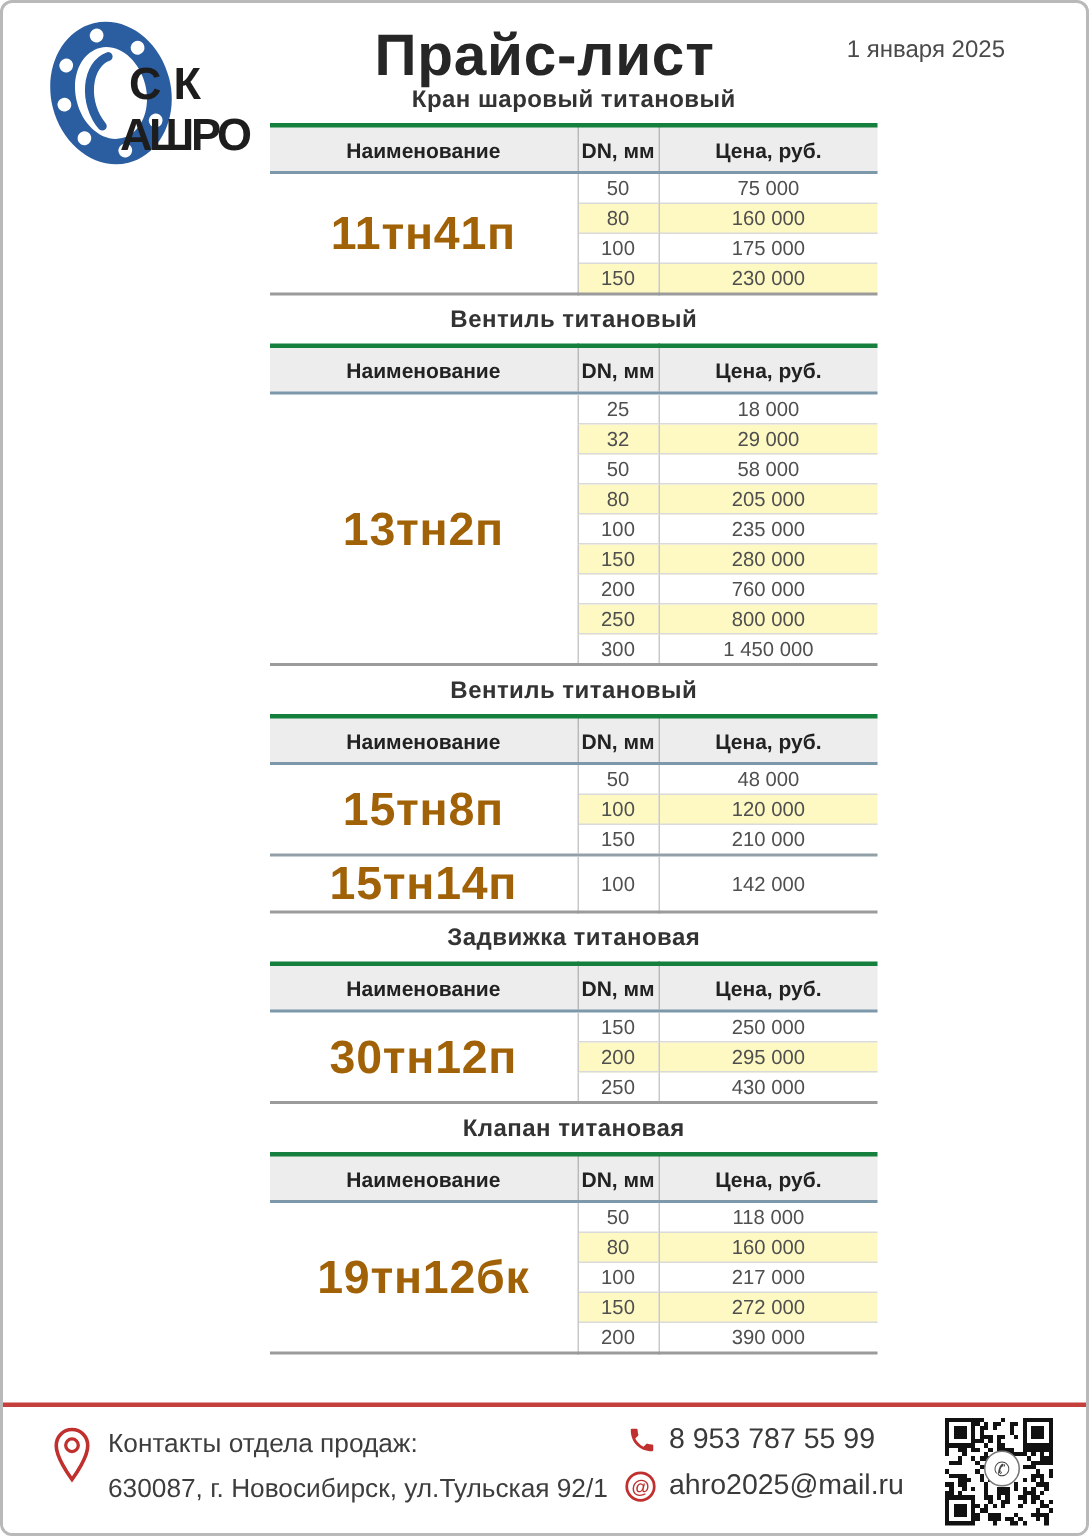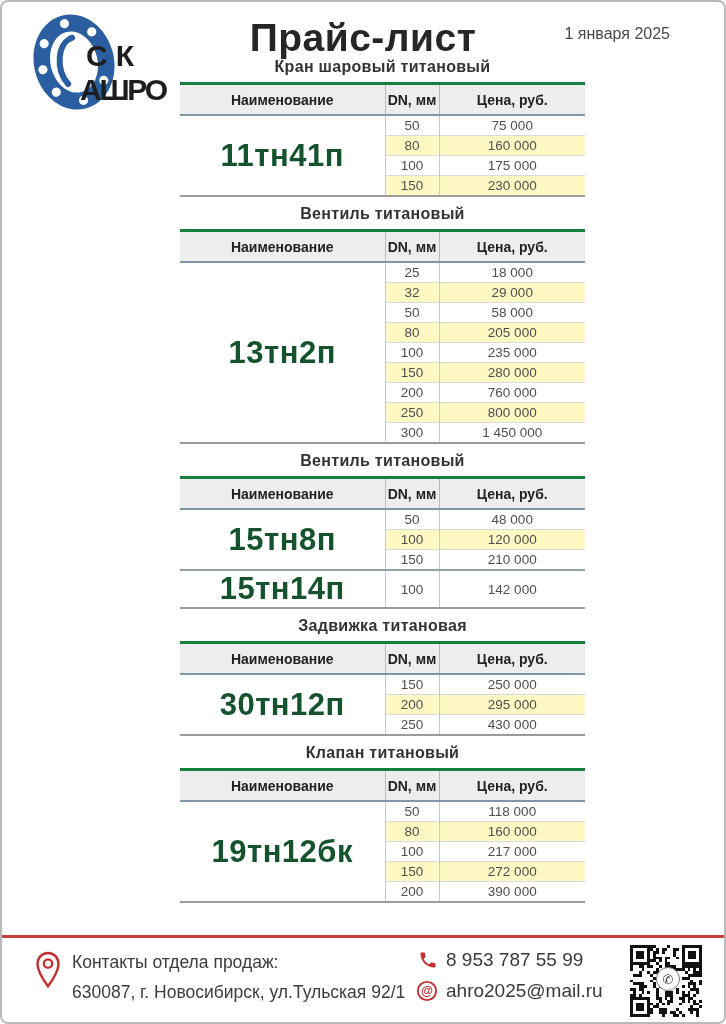--- a/index.html
+++ b/index.html
@@ -30,21 +30,21 @@
   .ptable th {
     background:#ededed; font-size:14px; font-weight:bold; color:#222;
     height:29px; padding:0; text-align:center; border-bottom:2px solid #7d98ab;
   }
   .ptable th.h-dn, .ptable th.h-price { border-left:1px solid #b9b9b9; }
   .ptable td { padding:0; text-align:center; font-size:13.5px; color:#4f4f4f; height:19px; line-height:19px; }
   .ptable td.dn, .ptable td.price { border-left:1px solid #c9c9c9; border-top:1px solid #dadada; }
   .ptable tbody tr:first-child td { border-top:none; }
   .ptable tr.alt td.dn, .ptable tr.alt td.price { background:#fef9c3; }
   .ptable td.name {
-    background:#fff; font-size:31px; font-weight:bold; color:#14532d;
+    background:#fff; font-size:31px; font-weight:bold; color:#a16207;
     letter-spacing:.5px; line-height:normal;
   }
   .ptable tr.group-start td { border-top:2px solid #94a0a8 !important; }
   
   .footer {
     position:absolute; left:0; bottom:0; width:100%; height:87px;
     border-top:3px solid #c5403d; box-sizing:border-box; background:#fff;
   }
   .pin-icon { position:absolute; left:32px; top:12px; }
   .contact-line1 { position:absolute; left:70px; top:14px;  font-size:17.5px; color:#3d3d3d; }
@@ -240,21 +240,21 @@
               <td class="price">295 000</td>
             </tr>
             <tr>
               <td class="dn">250</td>
               <td class="price">430 000</td>
             </tr>
           </tbody>
         </table>
       </section>
       <section class="section">
-        <div class="sec-title">Клапан титановый</div>
+        <div class="sec-title">Клапан титановая</div>
         <table class="ptable">
           <colgroup>
             <col class="c-name">
             <col class="c-dn">
             <col class="c-price">
           </colgroup>
           <thead>
             <tr>
               <th class="h-name">Наименование</th>
               <th class="h-dn">DN, мм</th>

